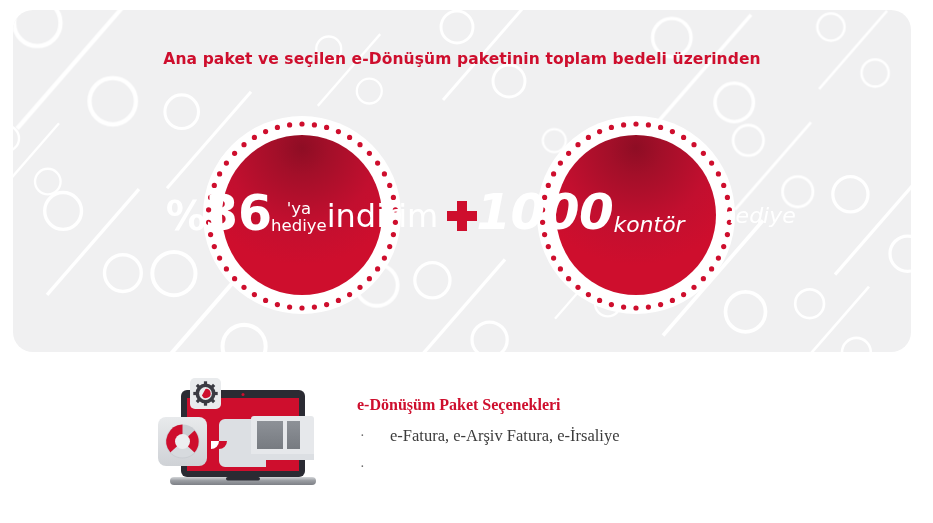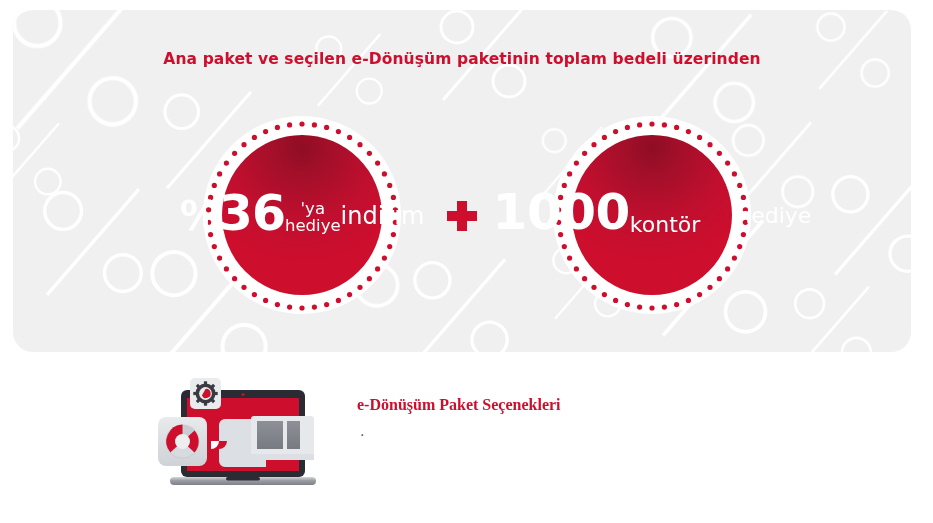--- a/index.html
+++ b/index.html
@@ -30,26 +30,26 @@
     position:absolute;width:198px;height:198px;border-radius:50%;
   }
   .badge-dots{position:absolute;left:0;top:0;width:198px;height:198px;}
   .badge-core{
     position:absolute;left:19px;top:19px;width:160px;height:160px;border-radius:50%;
     background:radial-gradient(circle at 50% 8%, #8e0d24 0%, #a30f29 16%, #c20f2f 45%, #ce0e2d 70%, #ce0e2d 100%);
     display:flex;flex-direction:row;align-items:center;justify-content:center;
     color:#ffffff;text-align:center;line-height:1;
   }
   #badge-left{left:190px;top:106px;}
-  #badge-right{left:540px;top:106px;}
+  #badge-right{left:524px;top:106px;font-style:italic;}
 
   .big-left{font-size:49px;font-weight:bold;letter-spacing:-1px;margin-top:-4px;}
   .big-left .pct{font-size:40px;}
   .sub1{font-size:16.5px;margin-top:5px;font-weight:normal;}
-  .sub2{font-size:24px;margin-top:1px;font-weight:normal;}
+  .sub2{font-size:32px;margin-top:1px;font-weight:normal;}
 
   .big-right{font-size:50px;font-weight:bold;letter-spacing:-.5px;margin-top:-6px;}
   .rsub1{font-size:22px;margin-top:20px;font-weight:normal;}
   .rsub2{font-size:22px;margin-top:1px;font-weight:normal;margin-left:37px;}
 
   
   .plus{position:absolute;left:434px;top:191px;width:30px;height:30px;}
   .plus i{position:absolute;background:#ce0e2d;display:block;}
   .plus i.h{left:0;top:10px;width:30px;height:10px;}
   .plus i.v{left:10px;top:0;width:10px;height:30px;}
@@ -290,20 +290,21 @@
     <rect x="107" y="49" width="26" height="28" fill="url(#panelGrad)"></rect>
     <rect x="137" y="49" width="13" height="28" fill="url(#panelGrad)"></rect>
     <rect x="101" y="82" width="63" height="6" fill="#dcdfe3"></rect>
   </svg>
 
   <div class="pkg">
     <div class="pkg-title">e-Dönüşüm Paket Seçenekleri</div>
     <ul class="pkg-list">
       <li>
         <span class="dot">·</span>
+        <span>e-Fatura, e-Arşiv Fatura, e-İrsaliye</span>
       </li>
       <li>
         <span class="dot">·</span>
       </li>
     </ul>
   </div>
 
 </div>
 
 </body></html>

